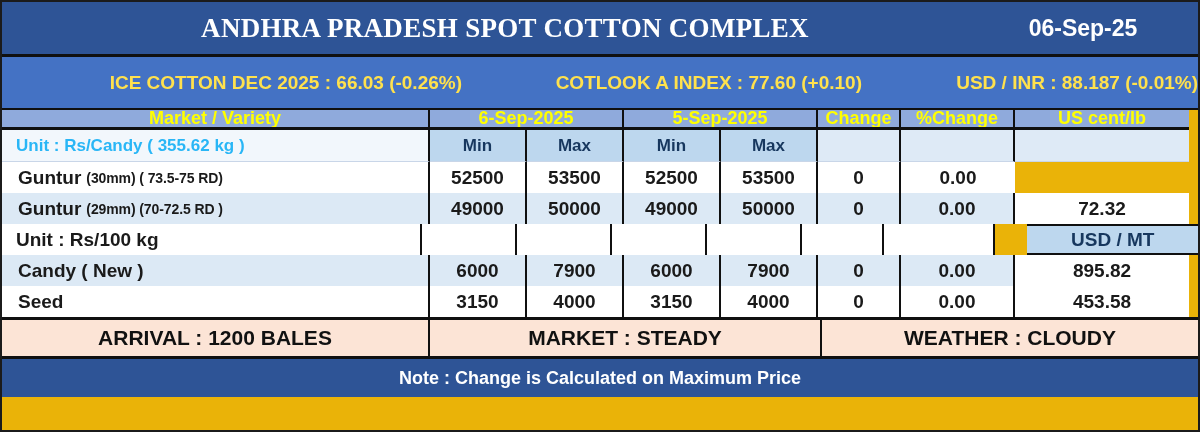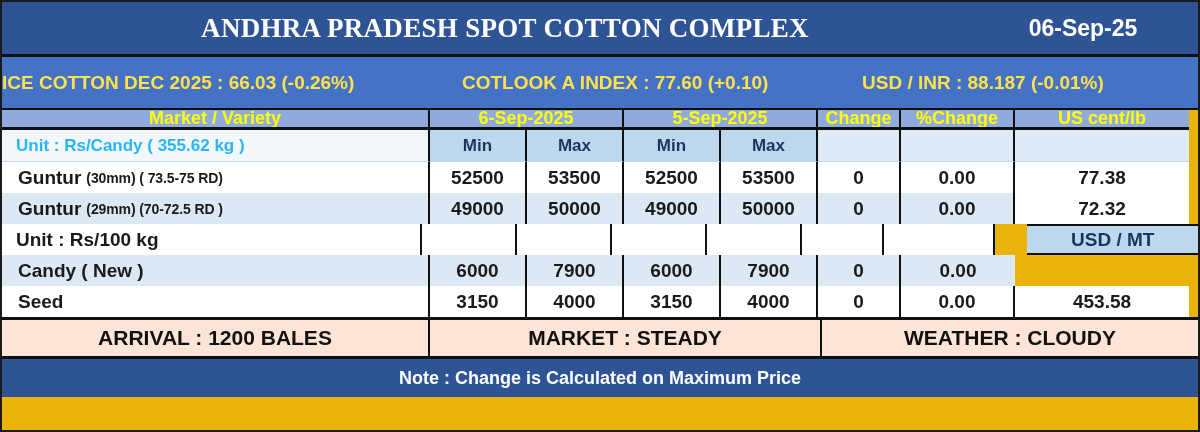--- a/index.html
+++ b/index.html
@@ -65,21 +65,21 @@
     border-bottom: 2px solid #101010;
     display: flex;
     align-items: center;
     flex: 0 0 auto;
   }
   .index-item {
     color: #ffe14d;
     font-weight: bold;
     font-size: 19px;
     white-space: nowrap;
-    text-align: left;
+    text-align: right;
   }
   .idx-1 { width: 460px; }
   .idx-2 { width: 400px; }
   .idx-3 { width: 336px; }
 
   
   .grid {
     flex: 1 1 auto;
     display: flex;
     flex-direction: column;
@@ -256,21 +256,20 @@
       <div class="cell c-name name-cell">
         <span>Guntur</span>
         <span class="sub">(30mm) ( 73.5-75 RD)</span>
       </div>
       <div class="cell c-num">52500</div>
       <div class="cell c-num">53500</div>
       <div class="cell c-num">52500</div>
       <div class="cell c-num">53500</div>
       <div class="cell c-chg">0</div>
       <div class="cell c-pchg">0.00</div>
-      <div class="cell c-usd usd-val">77.38</div>
     </div>
 
     <div class="row row-data alt">
       <div class="cell c-name name-cell">
         <span>Guntur</span>
         <span class="sub">(29mm) (70-72.5 RD )</span>
       </div>
       <div class="cell c-num">49000</div>
       <div class="cell c-num">50000</div>
       <div class="cell c-num">49000</div>
@@ -295,20 +294,21 @@
       <div class="cell c-name name-cell">
         <span>Candy ( New )</span>
         <span class="sub"></span>
       </div>
       <div class="cell c-num">6000</div>
       <div class="cell c-num">7900</div>
       <div class="cell c-num">6000</div>
       <div class="cell c-num">7900</div>
       <div class="cell c-chg">0</div>
       <div class="cell c-pchg">0.00</div>
+      <div class="cell c-usd usd-val">895.82</div>
     </div>
 
     <div class="row row-data plain">
       <div class="cell c-name name-cell">
         <span>Seed</span>
         <span class="sub"></span>
       </div>
       <div class="cell c-num">3150</div>
       <div class="cell c-num">4000</div>
       <div class="cell c-num">3150</div>

